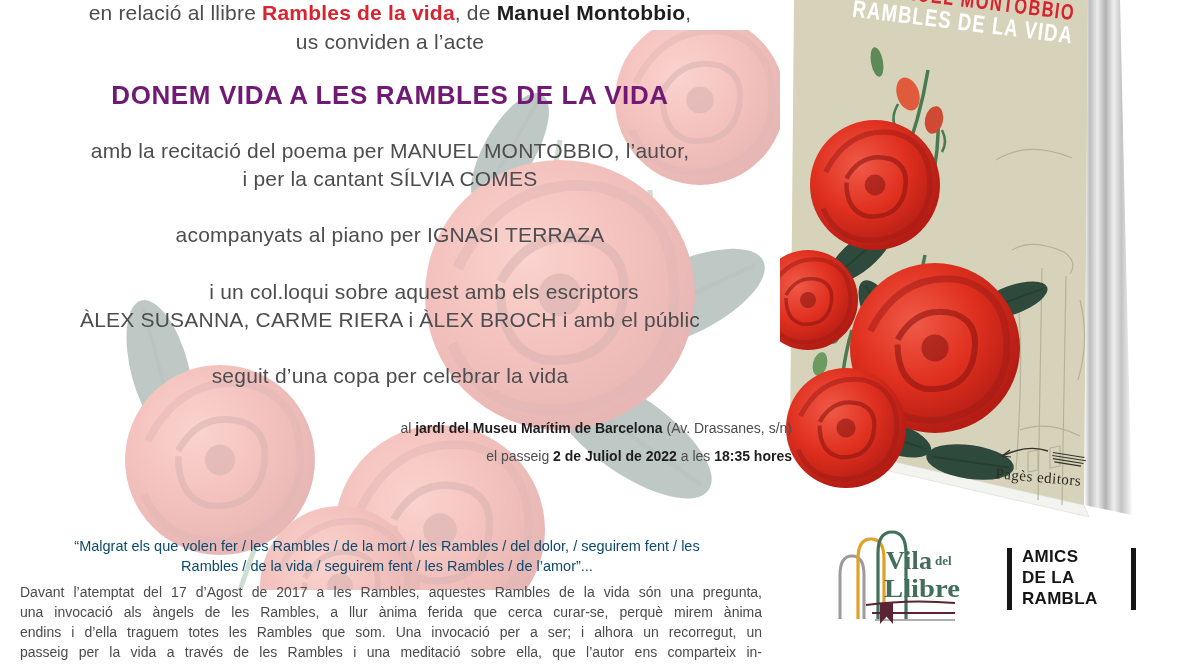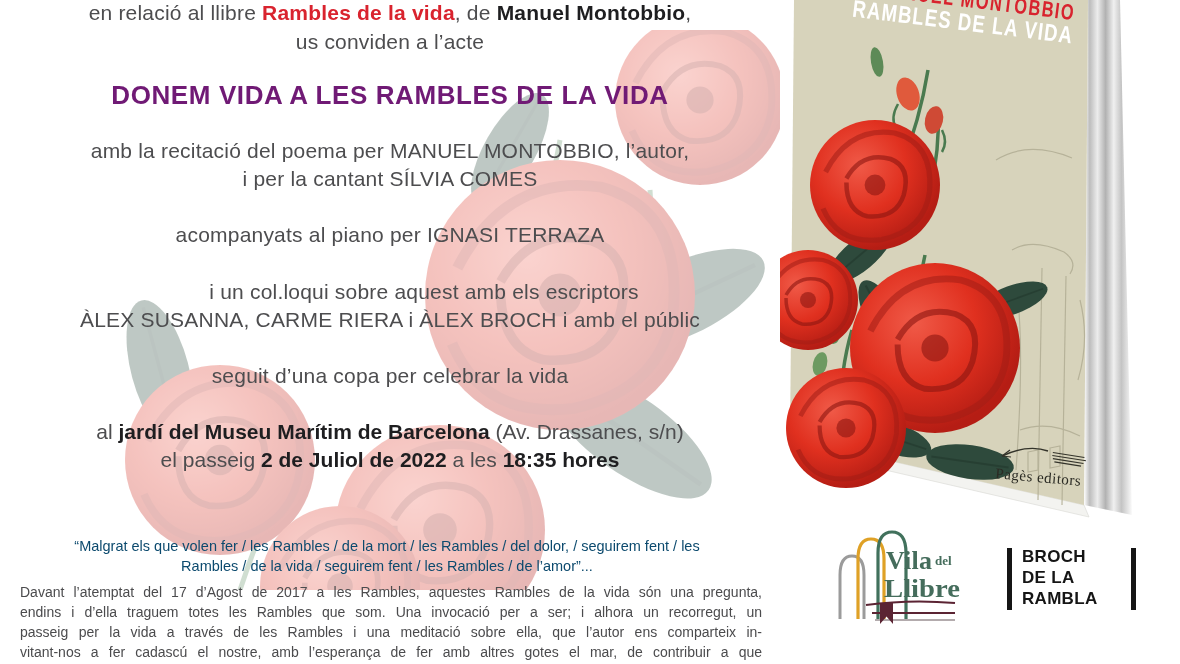--- a/index.html
+++ b/index.html
@@ -7,21 +7,21 @@
          font-family:"Liberation Sans",sans-serif;}
   
   .col{position:absolute;left:0;top:0;width:780px;height:644px;z-index:2;}
   .cline{position:absolute;left:0;width:780px;text-align:center;color:#4d4d4f;
          font-weight:300;font-size:21px;letter-spacing:.2px;}
   .lt{color:#4d4d4f;font-weight:300;}
   .rd{color:#d9232e;font-weight:700;}
   .bk{color:#1e1e20;font-weight:700;}
   .title{position:absolute;left:0;top:80px;width:780px;text-align:center;color:#701a75;
          font-weight:800;font-size:26px;letter-spacing:.6px;}
-  .vline{position:absolute;left:0;width:780px;text-align:center;font-size:21px;color:#4d4d4f;font-weight:300;}
+  .vline{position:absolute;left:12px;width:780px;text-align:right;font-size:14px;color:#4d4d4f;font-weight:300;}
   .quote{position:absolute;left:7px;width:760px;text-align:center;color:#0c4a6e;
          font-weight:300;font-size:14.5px;line-height:20px;}
   .para{position:absolute;left:20px;top:582px;width:742px;color:#4b4b4d;
         font-weight:300;font-size:14px;line-height:20px;}
   .pline{text-align:justify;text-align-last:justify;}
   
   #wm{position:absolute;left:40px;top:30px;z-index:1;opacity:.32;pointer-events:none;}
   
   #book{position:absolute;left:780px;top:0;z-index:1;}
   
@@ -91,20 +91,21 @@
     <div class="cline" style="top:364px;">seguit d’una copa per celebrar la vida</div>
 
     <div class="vline" style="top:420px;"><span class="lt">al </span><span class="bk">jardí del Museu Marítim de Barcelona</span><span class="lt"> (Av. Drassanes, s/n)</span></div>
     <div class="vline" style="top:448px;"><span class="lt">el passeig </span><span class="bk">2 de Juliol de 2022</span><span class="lt"> a les </span><span class="bk">18:35 hores</span></div>
 
     <div class="quote" style="top:536px;">“Malgrat els que volen fer / les Rambles / de la mort / les Rambles / del dolor, / seguirem fent / les</div>
     <div class="quote" style="top:556px;">Rambles / de la vida / seguirem fent / les Rambles / de l’amor”...</div>
 
     <div class="para">
       <div class="pline">Davant l’atemptat del 17 d’Agost de 2017 a les Rambles, aquestes Rambles de la vida són una pregunta,</div>
+      <div class="pline">una invocació als àngels de les Rambles, a llur ànima ferida que cerca curar-se, perquè mirem ànima</div>
       <div class="pline">endins i d’ella traguem totes les Rambles que som. Una invocació per a ser; i alhora un recorregut, un</div>
       <div class="pline">passeig per la vida a través de les Rambles i una meditació sobre ella, que l’autor ens comparteix in-</div>
       <div class="pline">vitant-nos a fer cadascú el nostre, amb l’esperança de fer amb altres gotes el mar, de contribuir a que</div>
     </div>
   </div>
 
   <svg id="book" width="400" height="530" viewBox="0 0 400 530" aria-hidden="true">
     <defs>
       <radialGradient id="rg" cx="38%" cy="35%" r="65%">
         <stop offset="0%" stop-color="#f05a48"></stop>
@@ -210,19 +211,19 @@
       <path d="M44,90 L127,90" stroke="#5b2433" stroke-width="2.2"></path>
       <path d="M47,97 L127,97" stroke="#9a8f92" stroke-width="1.3"></path>
       <path d="M52,80 L65,80 L65,101 L58.5,93.5 L52,101 Z" fill="#5b2433"></path>
     </g>
   </svg>
 
   <div id="amics">
     <div class="bar l"></div>
     <div class="bar r"></div>
     <div class="atxt">
-      <div>BROCH</div>
+      <div>AMICS</div>
       <div>DE LA</div>
       <div>RAMBLA</div>
     </div>
   </div>
 
 </div>
 
 </body></html>

